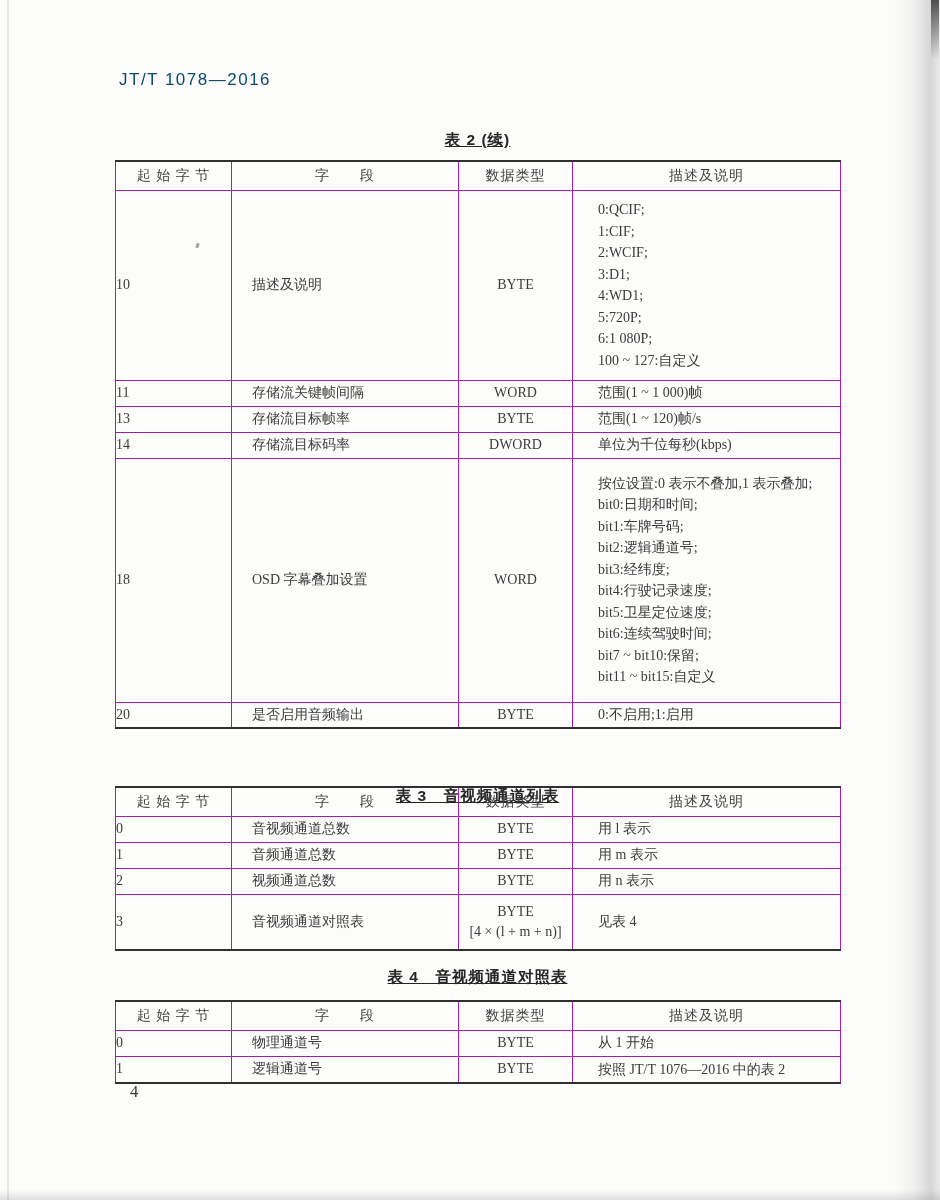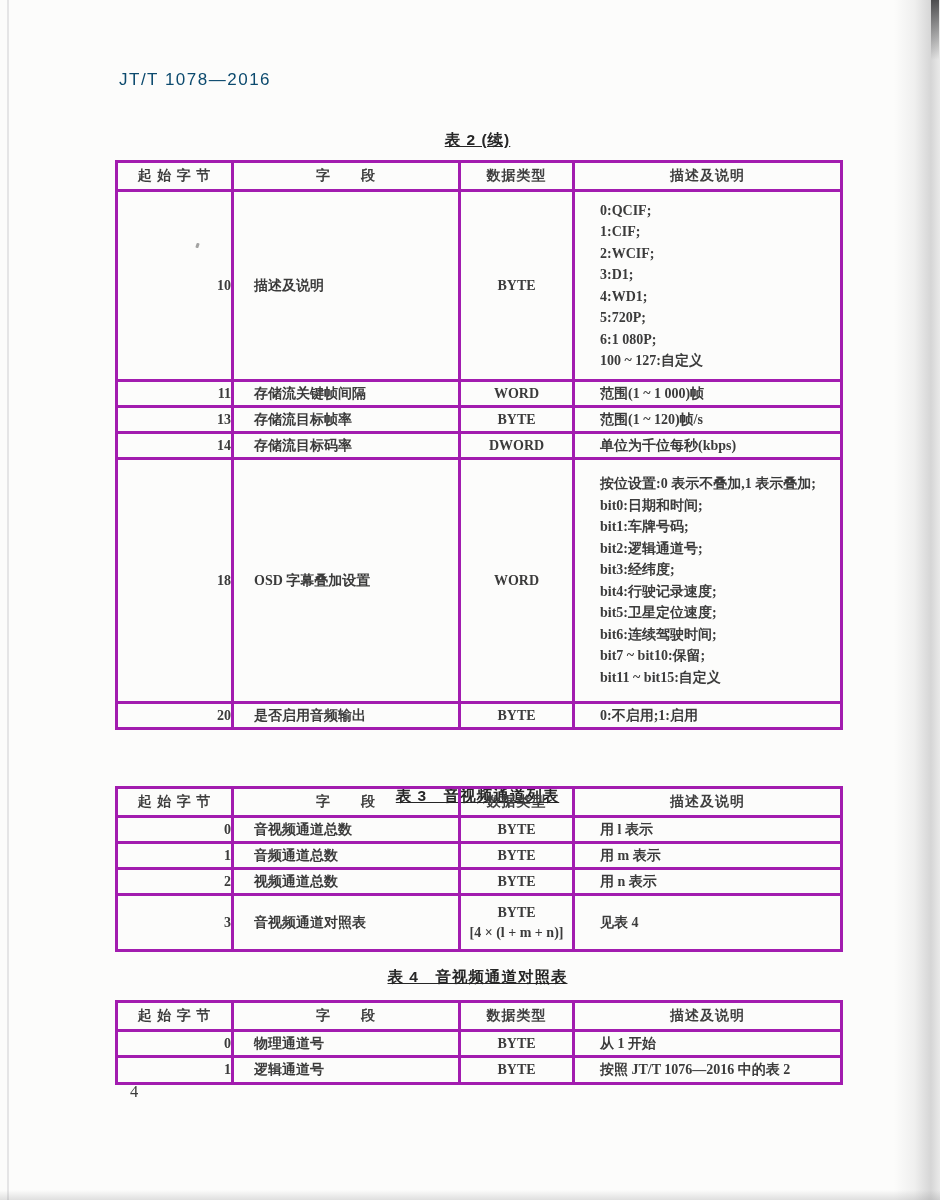--- a/index.html
+++ b/index.html
@@ -30,28 +30,28 @@
   table.std {
     position:absolute; left:115px; width:725px;
     border-collapse:collapse; table-layout:fixed;
     font-size:14px; color:#3b3b3b;
   }
   #table2 { top:160px; }
   #table3 { top:786px; }
   #table4 { top:1000px; }
 
   table.std th, table.std td {
-    border:3px solid #a21caf;
+    border:1px solid #a21caf;
     vertical-align:middle;
-    font-weight:bold;
+    font-weight:normal;
     overflow:hidden;
   }
   table.std { border-top:2.5px solid #303030; border-bottom:2.5px solid #303030; }
   table.std tr.hdr th { text-align:center; height:29px; letter-spacing:1px; color:#3f3f3f; }
-  td.c-byte { text-align:right; }
+  td.c-byte { text-align:left; }
   td.c-field { text-align:left; padding-left:20px; }
   td.c-type { text-align:center; line-height:20px;margin-left:26px; }
   td.c-desc { text-align:left; padding-left:25px; line-height:21.5px; }
   tr.h26 { height:26px; }
   tr.h27 { height:27px; }
   tr.h28 { height:26px; }
   tr.h56 { height:56px; }
   tr.h190 { height:190px; }
   tr.h244 { height:244px; }
 

